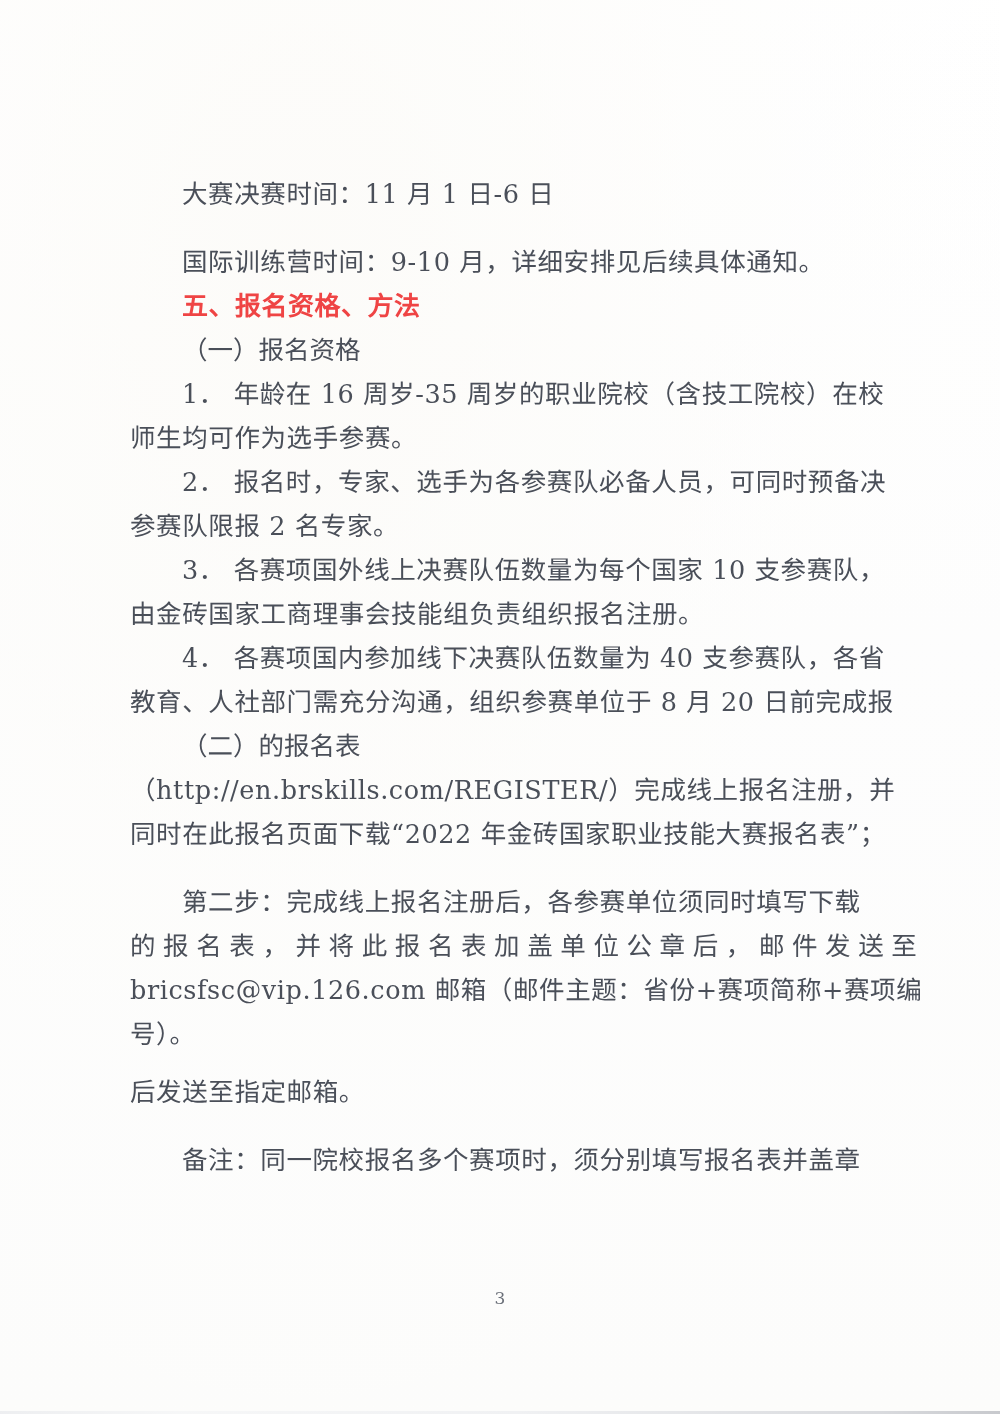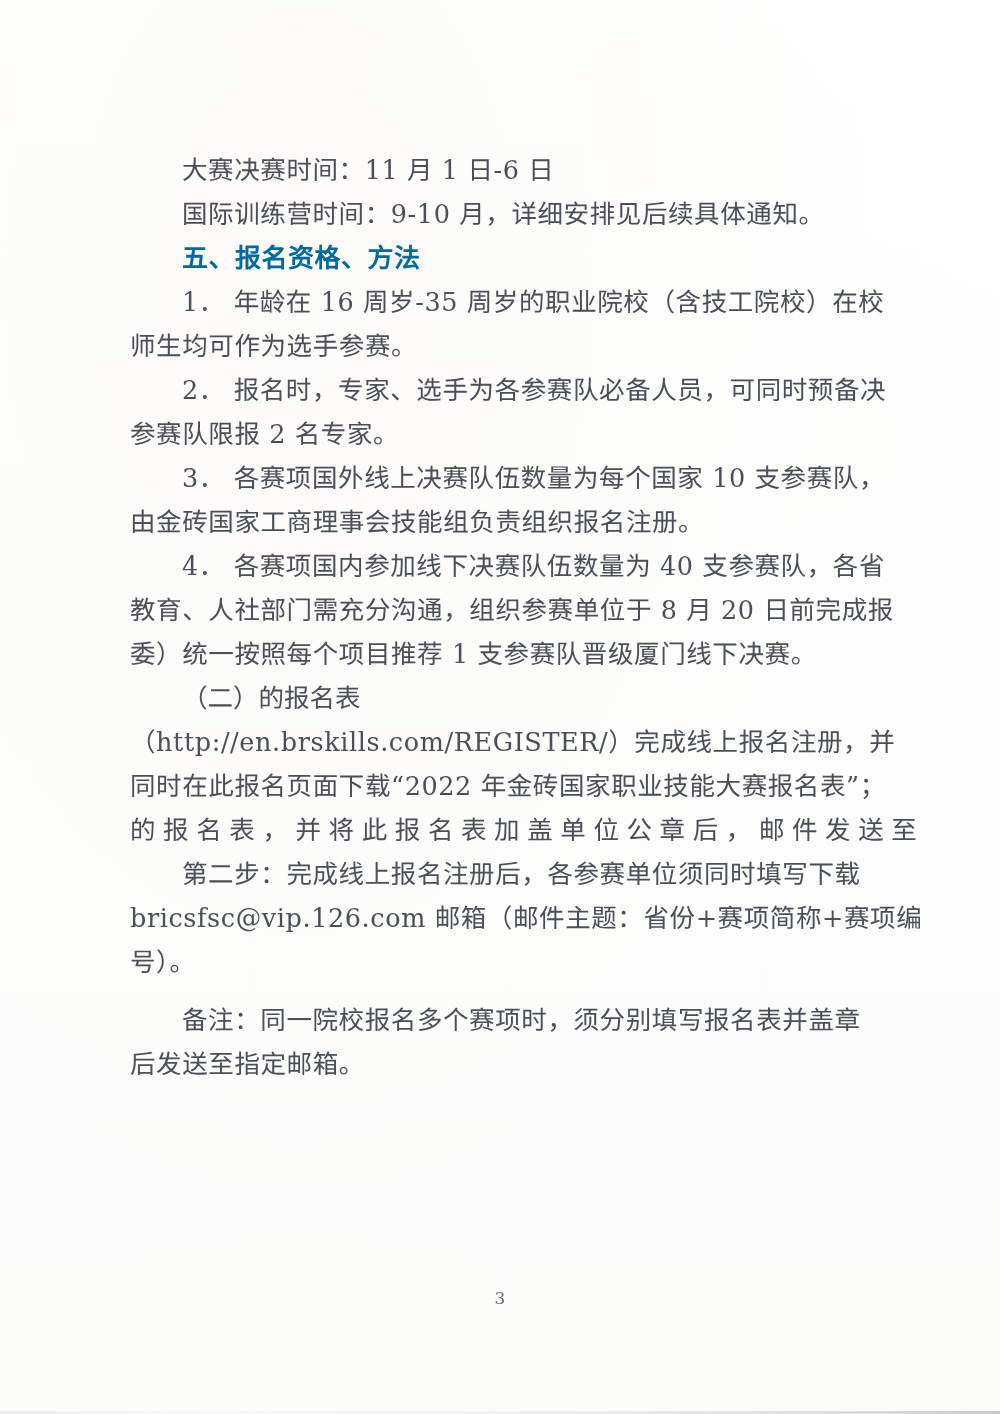--- a/index.html
+++ b/index.html
@@ -58,29 +58,29 @@
   .ln {
     font-size: 25.5px;
     line-height: 44px;
     color: #4a4f59;
     white-space: pre;
     letter-spacing: 0.2px;
     -webkit-font-smoothing: antialiased;
   }
 
   
-  .indent-2 { padding-left: 52px; }
+  .indent-2 { padding-left: 52px; margin-top: 24px; }
   
   .indent-num { padding-left: 52px; }
 
   .heading {
     font-size: 26px;
     line-height: 44px;
     font-weight: 700;
-    color: #0369a1;
+    color: #ef4444;
     padding-left: 52px;
     letter-spacing: 0.5px;
     white-space: pre;
   }
 
   .subheading {
     font-size: 25.5px;
     line-height: 44px;
     color: #4a4f59;
     padding-left: 52px;
@@ -110,48 +110,48 @@
 
 <div class="page">
 
   <div class="text-body">
 
     <div class="ln indent-2 track-sm">大赛决赛时间：11 月 1 日-6 日</div>
     <div class="ln indent-2 track-sm">国际训练营时间：9-10 月，详细安排见后续具体通知。</div>
 
     <div class="heading">五、报名资格、方法</div>
 
+    <div class="subheading">（一）报名资格</div>
 
     <div class="ln indent-num track-sm">1． 年龄在 16 周岁-35 周岁的职业院校（含技工院校）在校</div>
     <div class="ln track-sm">师生均可作为选手参赛。</div>
 
     <div class="ln indent-num track-sm">2． 报名时，专家、选手为各参赛队必备人员，可同时预备决</div>
     <div class="ln track-sm">参赛队限报 2 名专家。</div>
 
     <div class="ln indent-num track-sm">3． 各赛项国外线上决赛队伍数量为每个国家 10 支参赛队，</div>
     <div class="ln track-sm">由金砖国家工商理事会技能组负责组织报名注册。</div>
 
     <div class="ln indent-num track-sm">4． 各赛项国内参加线下决赛队伍数量为 40 支参赛队，各省</div>
     <div class="ln track-sm">教育、人社部门需充分沟通，组织参赛单位于 8 月 20 日前完成报</div>
-    <div class="ln track-sm">委）统一按照每个项目推荐 1 支参赛队晋级厦门线下决赛。</div>
 
     <div class="subheading">（二）的报名表</div>
 
     <div class="ln track-sm">（http://en.brskills.com/REGISTER/）完成线上报名注册，并</div>
     <div class="ln track-sm">同时在此报名页面下载“2022 年金砖国家职业技能大赛报名表”；</div>
 
+    <div class="ln indent-2 track-sm">第二步：完成线上报名注册后，各参赛单位须同时填写下载</div>
     <div class="ln track-wide">的报名表，并将此报名表加盖单位公章后，邮件发送至</div>
-    <div class="ln indent-2 track-sm">第二步：完成线上报名注册后，各参赛单位须同时填写下载</div>
     <div class="ln track-sm">bricsfsc@vip.126.com 邮箱（邮件主题：省份+赛项简称+赛项编</div>
     <div class="ln track-sm">号）。</div>
 
     <div class="spacer-sm"></div>
 
+    <div class="ln track-sm">后发送至指定邮箱。</div>
     <div class="ln indent-2 track-sm">备注：同一院校报名多个赛项时，须分别填写报名表并盖章</div>
-    <div class="ln track-sm">后发送至指定邮箱。</div>
 
   </div>
 
   <div class="page-number">3</div>
 
   <div class="scan-edge-bottom"></div>
 
 </div>
 
 </body></html>

